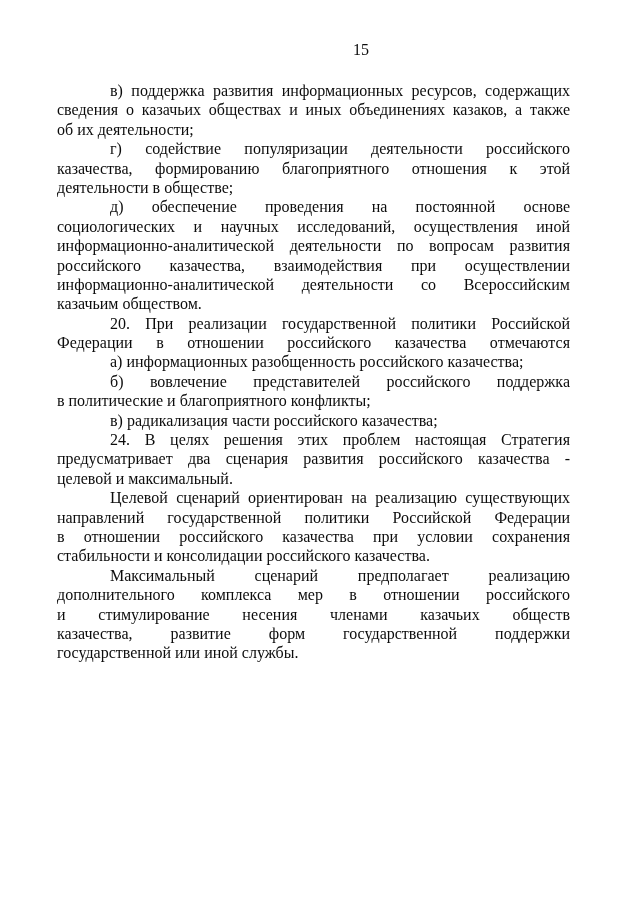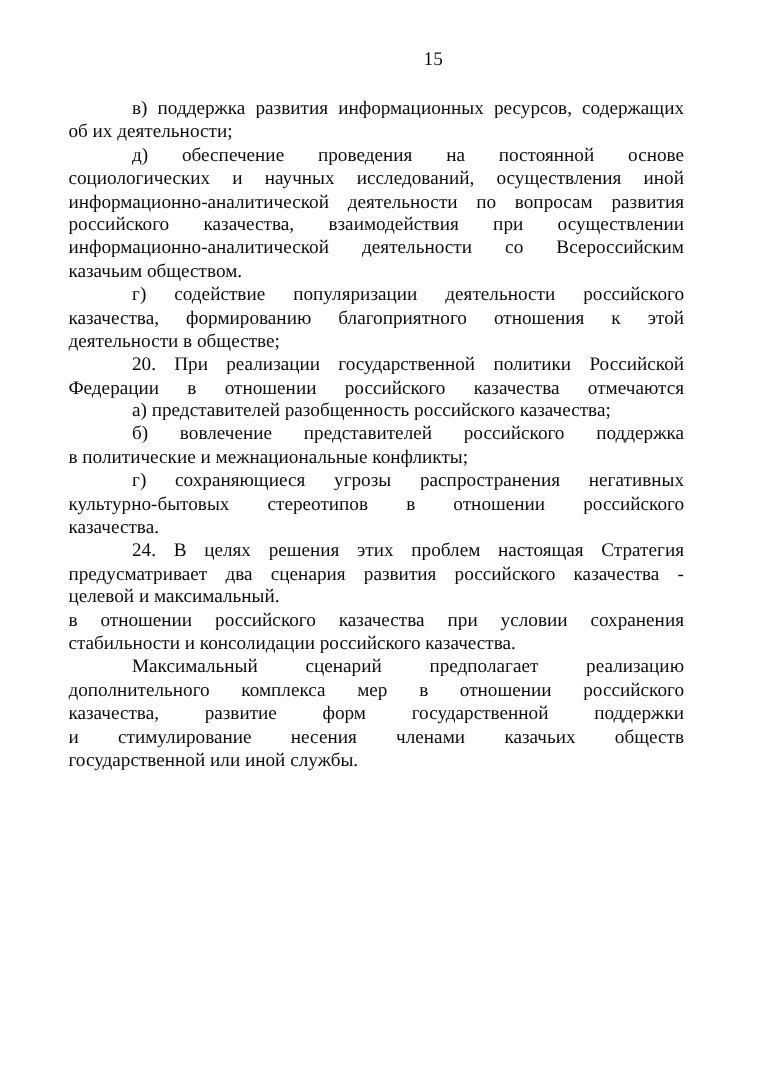--- a/index.html
+++ b/index.html
@@ -54,61 +54,62 @@
   }
 </style>
 </head>
 <body>
 
 <div class="page">
   <div class="page-number">15</div>
   <div class="content">
       <div class="para">
         <div class="line justify first">в) поддержка развития информационных ресурсов, содержащих</div>
+        <div class="line justify">сведения о казачьих обществах и иных объединениях казаков, а также</div>
         <div class="line last">об их деятельности;</div>
+      </div>
+      <div class="para">
+        <div class="line justify first">г) содействие популяризации деятельности российского</div>
+        <div class="line justify">казачества, формированию благоприятного отношения к этой</div>
+        <div class="line last">деятельности в обществе;</div>
       </div>
       <div class="para">
         <div class="line justify first">д) обеспечение проведения на постоянной основе</div>
         <div class="line justify">социологических и научных исследований, осуществления иной</div>
         <div class="line justify">информационно-аналитической деятельности по вопросам развития</div>
         <div class="line justify">российского казачества, взаимодействия при осуществлении</div>
         <div class="line justify">информационно-аналитической деятельности со Всероссийским</div>
         <div class="line last">казачьим обществом.</div>
       </div>
       <div class="para">
-        <div class="line justify first">г) содействие популяризации деятельности российского</div>
-        <div class="line justify">казачества, формированию благоприятного отношения к этой</div>
-        <div class="line last">деятельности в обществе;</div>
-      </div>
-      <div class="para">
         <div class="line justify first">20. При реализации государственной политики Российской</div>
         <div class="line justify">Федерации в отношении российского казачества отмечаются</div>
       </div>
       <div class="para">
-        <div class="line last first">а) представителей разобщенность российского казачества;</div>
+        <div class="line last first">а) информационных разобщенность российского казачества;</div>
       </div>
       <div class="para">
         <div class="line justify first">б) вовлечение представителей российского поддержка</div>
-        <div class="line last">в политические и межнациональные конфликты;</div>
+        <div class="line last">в политические и благоприятного конфликты;</div>
       </div>
       <div class="para">
-        <div class="line justify first">г) сохраняющиеся угрозы распространения негативных</div>
-        <div class="line justify">культурно-бытовых стереотипов в отношении российского</div>
-        <div class="line last">казачества.</div>
+        <div class="line last first">в) радикализация части российского казачества;</div>
       </div>
       <div class="para">
         <div class="line justify first">24. В целях решения этих проблем настоящая Стратегия</div>
         <div class="line justify">предусматривает два сценария развития российского казачества -</div>
         <div class="line last">целевой и максимальный.</div>
       </div>
       <div class="para">
+        <div class="line justify first">Целевой сценарий ориентирован на реализацию существующих</div>
+        <div class="line justify">направлений государственной политики Российской Федерации</div>
         <div class="line justify">в отношении российского казачества при условии сохранения</div>
         <div class="line last">стабильности и консолидации российского казачества.</div>
       </div>
       <div class="para">
         <div class="line justify first">Максимальный сценарий предполагает реализацию</div>
         <div class="line justify">дополнительного комплекса мер в отношении российского</div>
+        <div class="line justify">и стимулирование несения членами казачьих обществ</div>
         <div class="line justify">казачества, развитие форм государственной поддержки</div>
-        <div class="line justify">и стимулирование несения членами казачьих обществ</div>
         <div class="line last">государственной или иной службы.</div>
       </div>
     </div>
 </div>
 
 </body></html>

